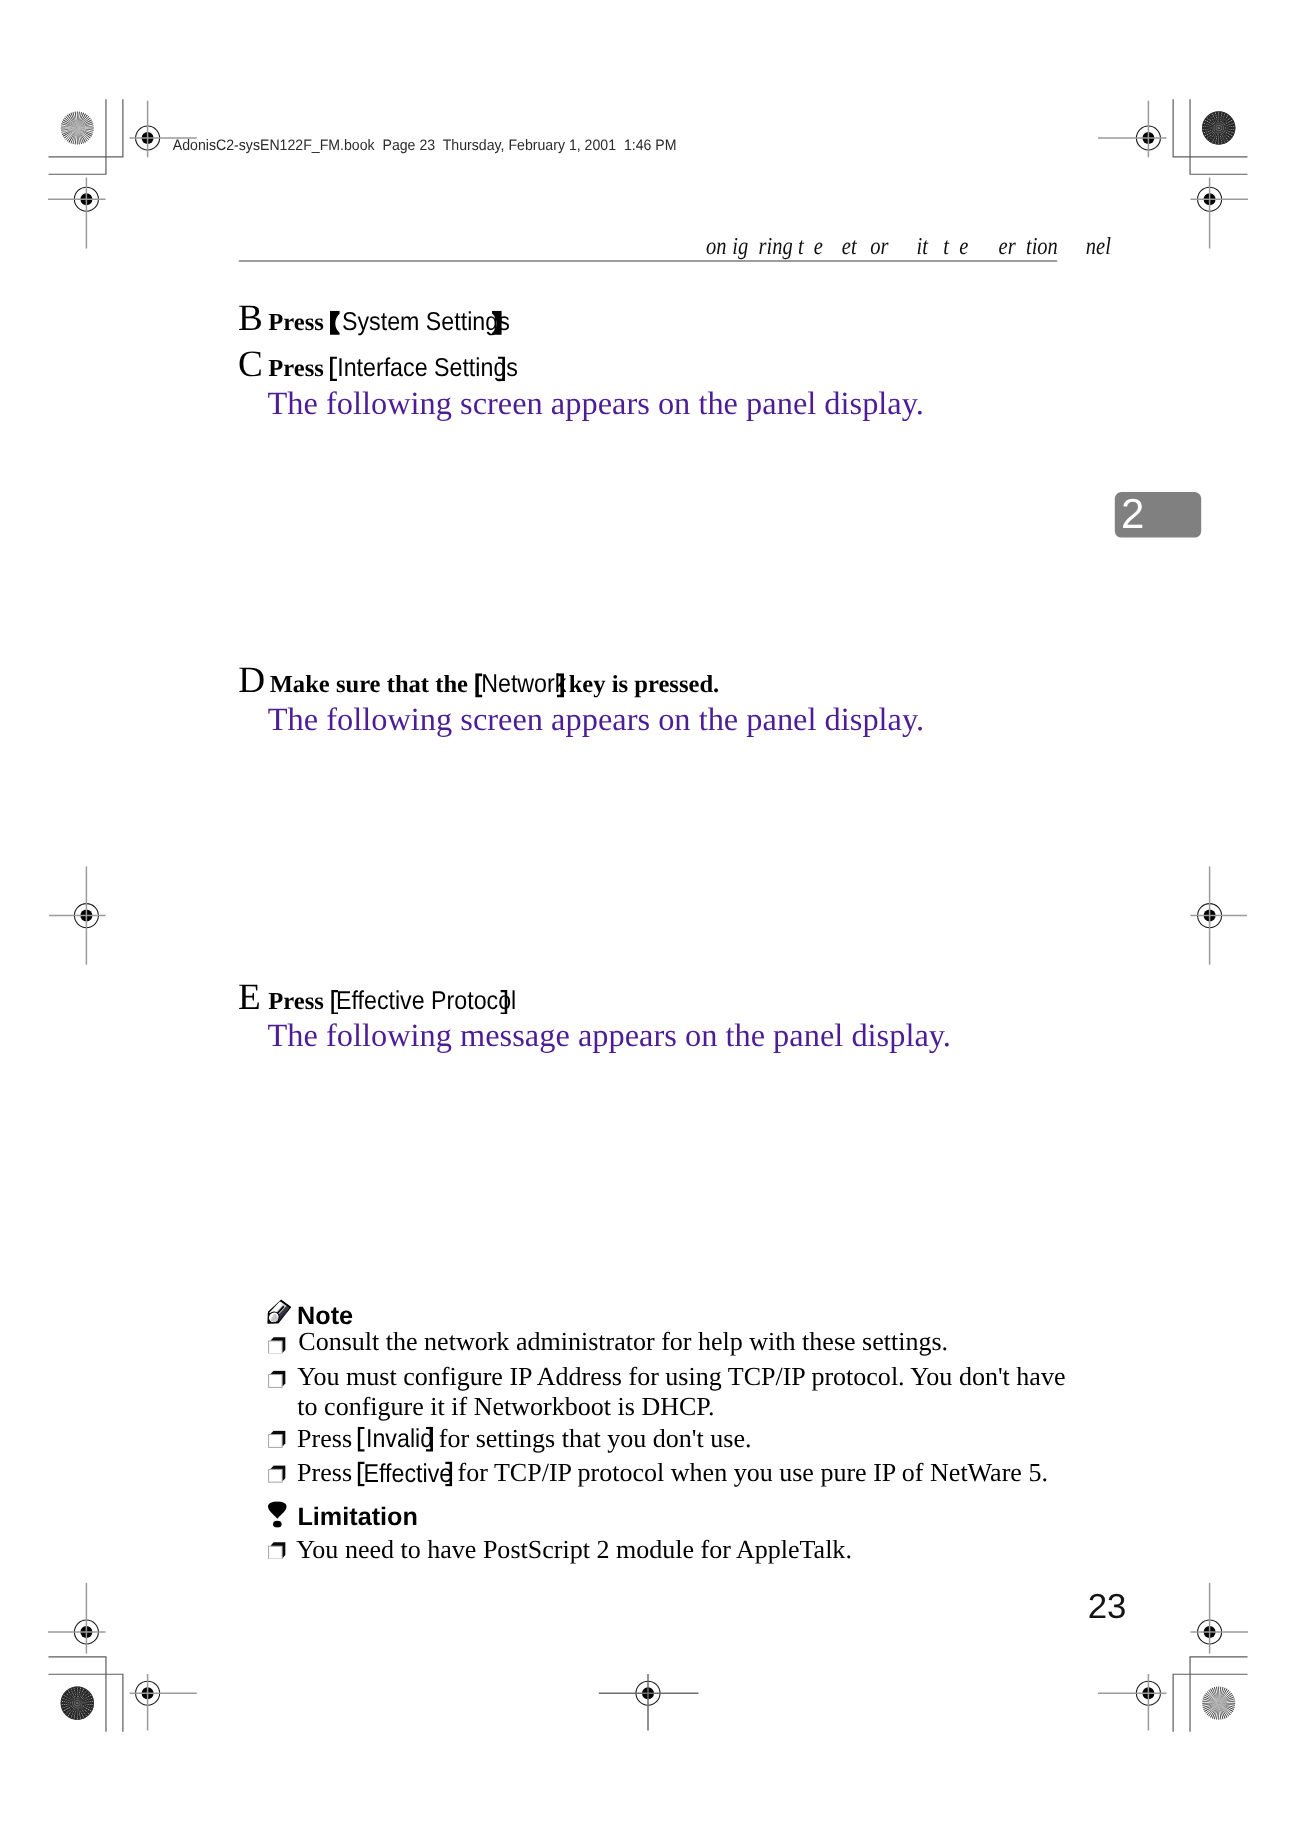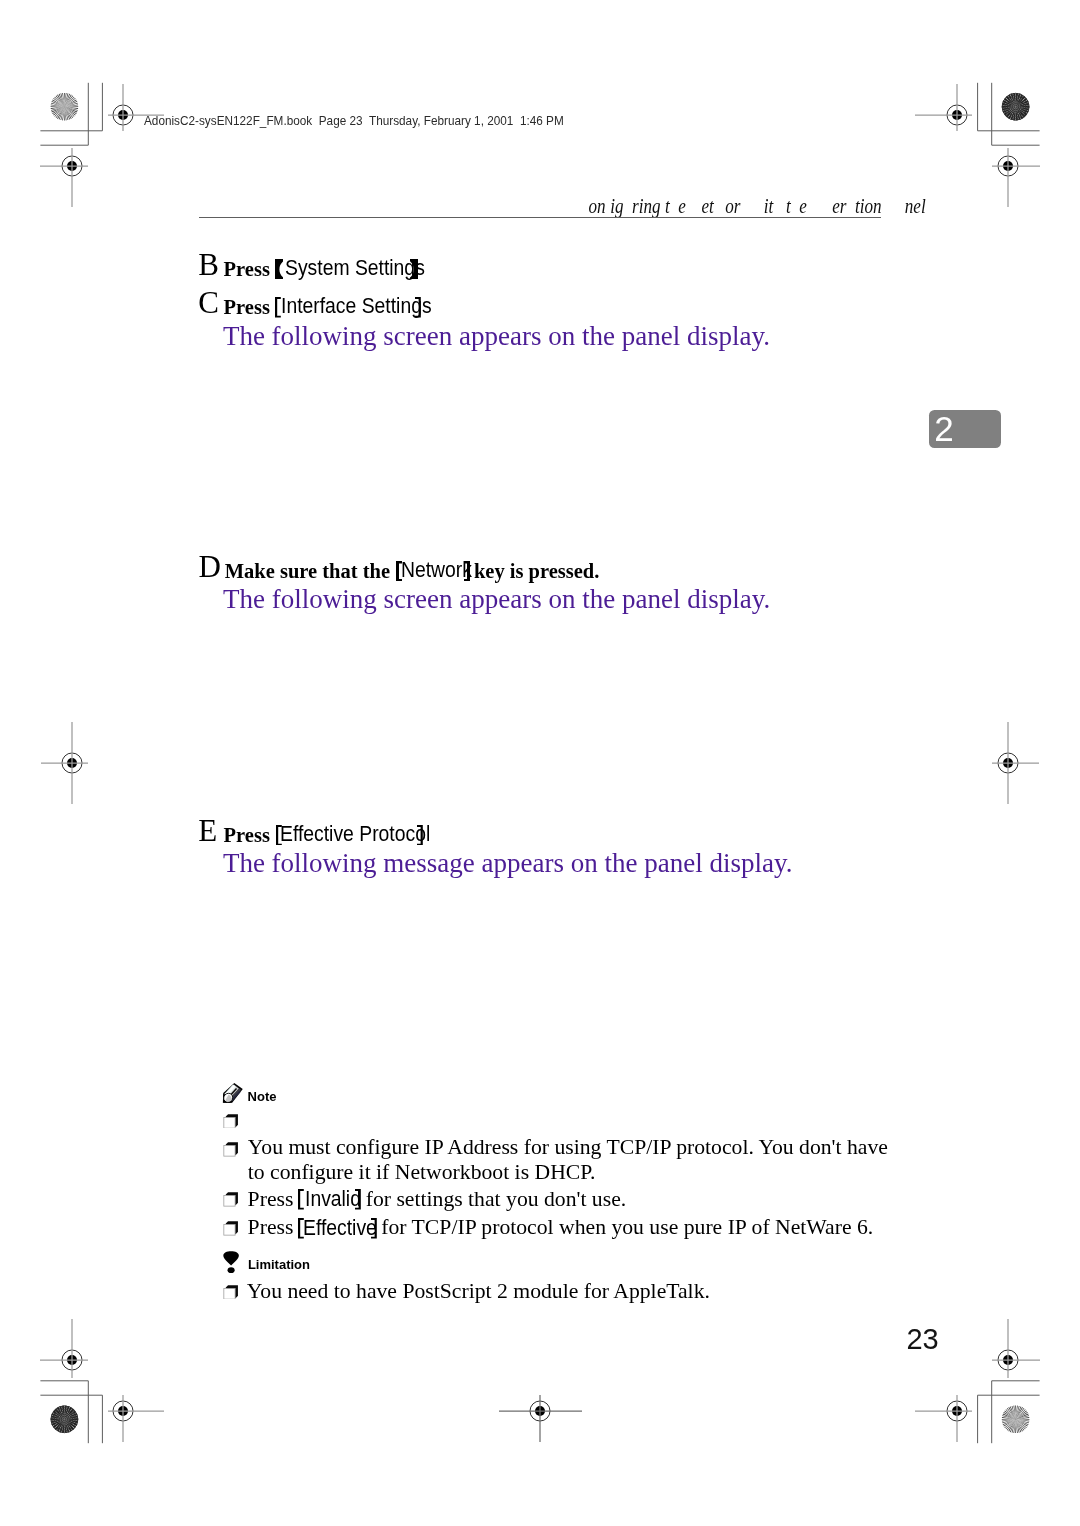--- a/index.html
+++ b/index.html
@@ -38,21 +38,21 @@
 
   
   .kt   {position:absolute;font-family:"Liberation Sans",sans-serif;font-size:21.5px;
          line-height:21.5px;color:#000;white-space:nowrap;
          display:inline-block;transform:scaleX(.9);transform-origin:left top;}
   
   .brk  {position:absolute;}
 
   
   .ht   {position:absolute;font-family:"Liberation Sans",sans-serif;font-weight:bold;
-         font-size:13px;line-height:18.6px;color:#000;white-space:nowrap;}
+         font-size:21px;line-height:18.6px;color:#000;white-space:nowrap;}
   .nt   {position:absolute;font-family:"Liberation Serif",serif;font-size:21.7px;
          line-height:21.7px;color:#000;white-space:nowrap;}
 
   
   .folio{position:absolute;left:906.4px;top:1327.8px;font-family:"Liberation Sans",sans-serif;
          font-size:29px;line-height:23.3px;color:#141414;}
 </style>
 </head>
 <body>
 
@@ -285,20 +285,21 @@
   </g>
     </svg>
   <span class="ht" style="left:247.6px;top:1087.6px">Note</span>
 
   <svg class="abs bullet" style="left:223px;top:1113.6px" width="15.2" height="14.6" viewBox="0 0 100 97">
       <g>
     <path d="M17 19 L33 2 L99 2 L99 71 L83 88 Z" fill="#0a0a0a"></path>
     <rect x="5" y="23" width="75" height="71" fill="#fff" stroke="#a3a3a3" stroke-width="5.5"></rect>
   </g>
     </svg>
+  <span class="nt" style="left:248.6px;top:1108.4px">Consult the network administrator for help with these settings.</span>
 
   <svg class="abs bullet" style="left:223px;top:1142.4px" width="15.2" height="14.6" viewBox="0 0 100 97">
       <g>
     <path d="M17 19 L33 2 L99 2 L99 71 L83 88 Z" fill="#0a0a0a"></path>
     <rect x="5" y="23" width="75" height="71" fill="#fff" stroke="#a3a3a3" stroke-width="5.5"></rect>
   </g>
     </svg>
   <span class="nt" style="left:247.8px;top:1137.3px">You must configure IP Address for using TCP/IP protocol. You don't have</span>
   <span class="nt" style="left:247.8px;top:1161.6px">to configure it if Networkboot is DHCP.</span>
 
@@ -325,21 +326,21 @@
   </g>
     </svg>
   <span class="nt" style="left:247.6px;top:1217.4px">Press</span>
   <span class="kt" style="left:302.5px;top:1217.6px">Effective</span>
   <svg class="brk" style="left:298px;top:1218px" width="6" height="20.6" viewBox="0 0 60 206" aria-label="[">
       <path d="M0 0H58V19H22V187H58V206H0Z" fill="#000"></path>
     </svg>
   <svg class="brk" style="left:370.6px;top:1218px" width="6" height="20.6" viewBox="0 0 60 206" aria-label="]">
       <path d="M58 0H0V19H36V187H0V206H58Z" fill="#000"></path>
     </svg>
-  <span class="nt" style="left:381.3px;top:1217.4px">for TCP/IP protocol when you use pure IP of NetWare 6.</span>
+  <span class="nt" style="left:381.3px;top:1217.4px">for TCP/IP protocol when you use pure IP of NetWare 5.</span>
 
   <svg class="abs" style="left:222.6px;top:1251.2px" width="16.2" height="22.2" viewBox="0 0 100 137">
       <g>
     <path d="M50 90 C30 66 2 48 2 27 C2 10 24 1 50 1 C76 1 98 10 98 27 C98 48 70 66 50 90 Z" fill="#000"></path>
     <ellipse cx="50" cy="119" rx="22" ry="18" fill="#000"></ellipse>
   </g>
     </svg>
   <span class="ht" style="left:247.9px;top:1256.2px">Limitation</span>
 
   <svg class="abs bullet" style="left:223px;top:1284.6px" width="15.2" height="14.6" viewBox="0 0 100 97">

